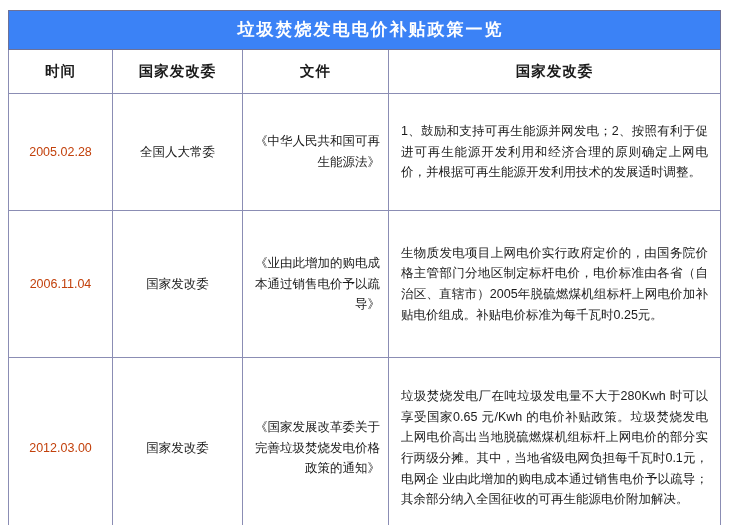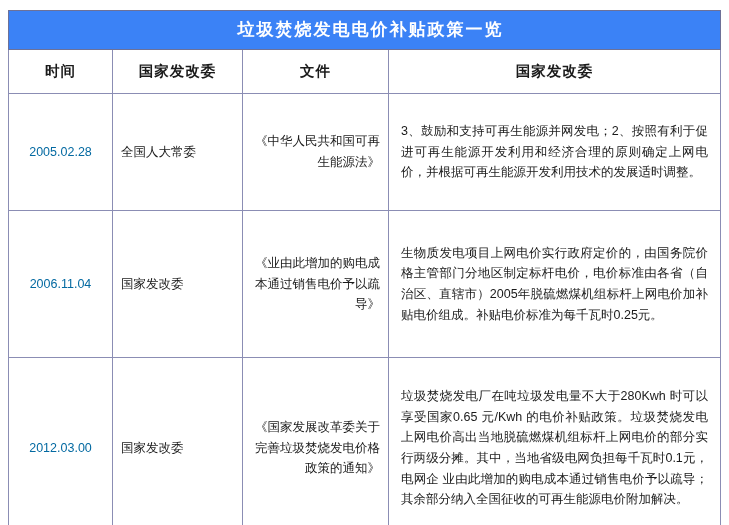--- a/index.html
+++ b/index.html
@@ -51,23 +51,24 @@
     font-size: 12.5px;
     line-height: 1.65;
     padding: 10px 8px;
     vertical-align: middle;
     background: #ffffff;
   }
   td.col-time {
     text-align: center;
     width: 104px;
     font-size: 12.5px;
-    color: #0369a1;
+    color: #c2410c;
   }
   td.col-org {
+    text-align: center;
     width: 130px;
   }
   td.col-doc {
     text-align: right;
     width: 146px;
   }
   td.col-content {
     text-align: justify;
     text-justify: inter-ideograph;
     padding: 10px 12px;
@@ -96,21 +97,21 @@
         <td>国家发改委</td>
         <td>文件</td>
         <td>国家发改委</td>
       </tr>
     </thead>
     <tbody>
       <tr class="row-a">
         <td class="col-time">2005.02.28</td>
         <td class="col-org">全国人大常委</td>
         <td class="col-doc">《中华人民共和国可再生能源法》</td>
-        <td class="col-content">3、鼓励和支持可再生能源并网发电；2、按照有利于促进可再生能源开发利用和经济合理的原则确定上网电价，并根据可再生能源开发利用技术的发展适时调整。</td>
+        <td class="col-content">1、鼓励和支持可再生能源并网发电；2、按照有利于促进可再生能源开发利用和经济合理的原则确定上网电价，并根据可再生能源开发利用技术的发展适时调整。</td>
       </tr>
       <tr class="row-b">
         <td class="col-time">2006.11.04</td>
         <td class="col-org">国家发改委</td>
         <td class="col-doc">《业由此增加的购电成本通过销售电价予以疏导》</td>
         <td class="col-content">生物质发电项目上网电价实行政府定价的，由国务院价格主管部门分地区制定标杆电价，电价标准由各省（自治区、直辖市）2005年脱硫燃煤机组标杆上网电价加补贴电价组成。补贴电价标准为每千瓦时0.25元。</td>
       </tr>
       <tr class="row-c">
         <td class="col-time">2012.03.00</td>
         <td class="col-org">国家发改委</td>

